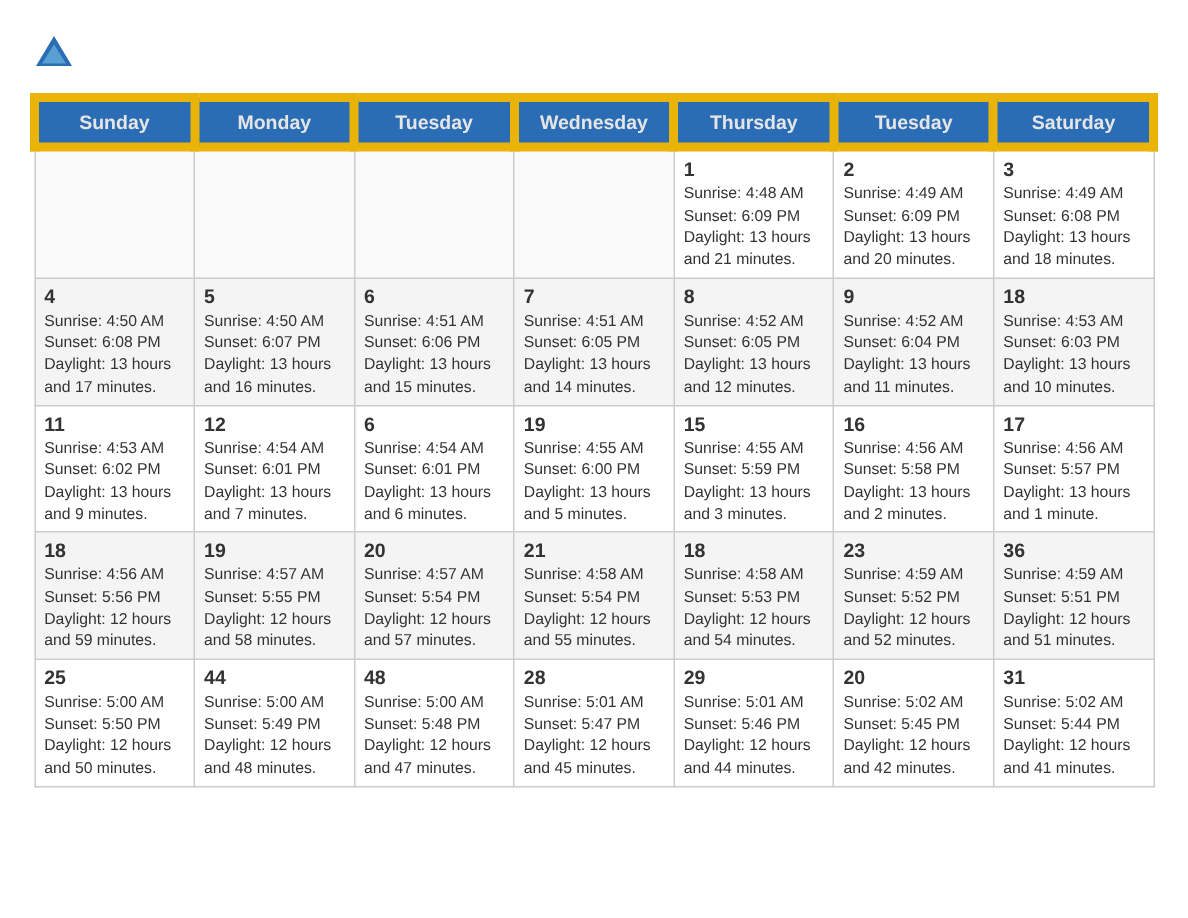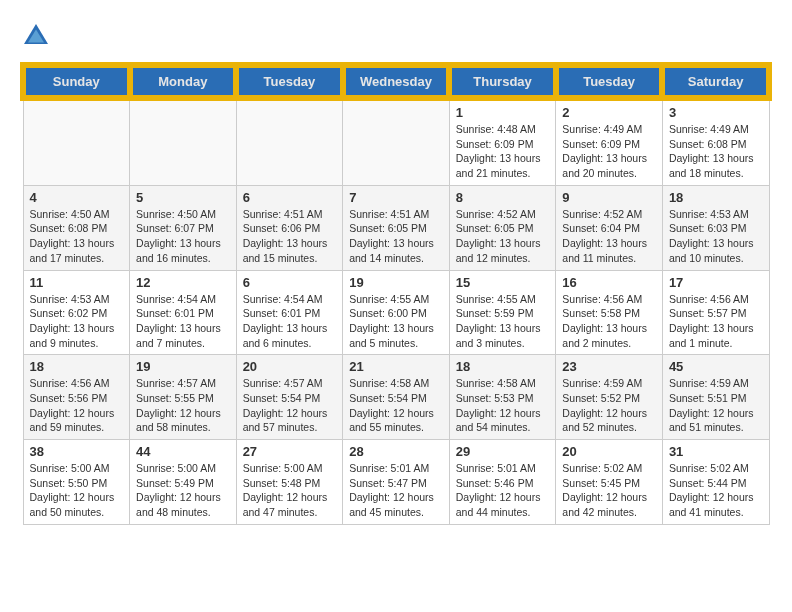--- a/index.html
+++ b/index.html
@@ -294,44 +294,44 @@
 and 54 minutes.</div>
         </td>
         <td>
           <div class="day-number">23</div>
           <div class="day-info" style="white-space: pre-line;">Sunrise: 4:59 AM
 Sunset: 5:52 PM
 Daylight: 12 hours
 and 52 minutes.</div>
         </td>
         <td>
-          <div class="day-number">45</div>
+          <div class="day-number">36</div>
           <div class="day-info" style="white-space: pre-line;">Sunrise: 4:59 AM
 Sunset: 5:51 PM
 Daylight: 12 hours
 and 51 minutes.</div>
         </td>
       </tr>
       <tr class="row-white">
         <td>
-          <div class="day-number">38</div>
+          <div class="day-number">25</div>
           <div class="day-info" style="white-space: pre-line;">Sunrise: 5:00 AM
 Sunset: 5:50 PM
 Daylight: 12 hours
 and 50 minutes.</div>
         </td>
         <td>
           <div class="day-number">44</div>
           <div class="day-info" style="white-space: pre-line;">Sunrise: 5:00 AM
 Sunset: 5:49 PM
 Daylight: 12 hours
 and 48 minutes.</div>
         </td>
         <td>
-          <div class="day-number">27</div>
+          <div class="day-number">48</div>
           <div class="day-info" style="white-space: pre-line;">Sunrise: 5:00 AM
 Sunset: 5:48 PM
 Daylight: 12 hours
 and 47 minutes.</div>
         </td>
         <td>
           <div class="day-number">28</div>
           <div class="day-info" style="white-space: pre-line;">Sunrise: 5:01 AM
 Sunset: 5:47 PM
 Daylight: 12 hours

